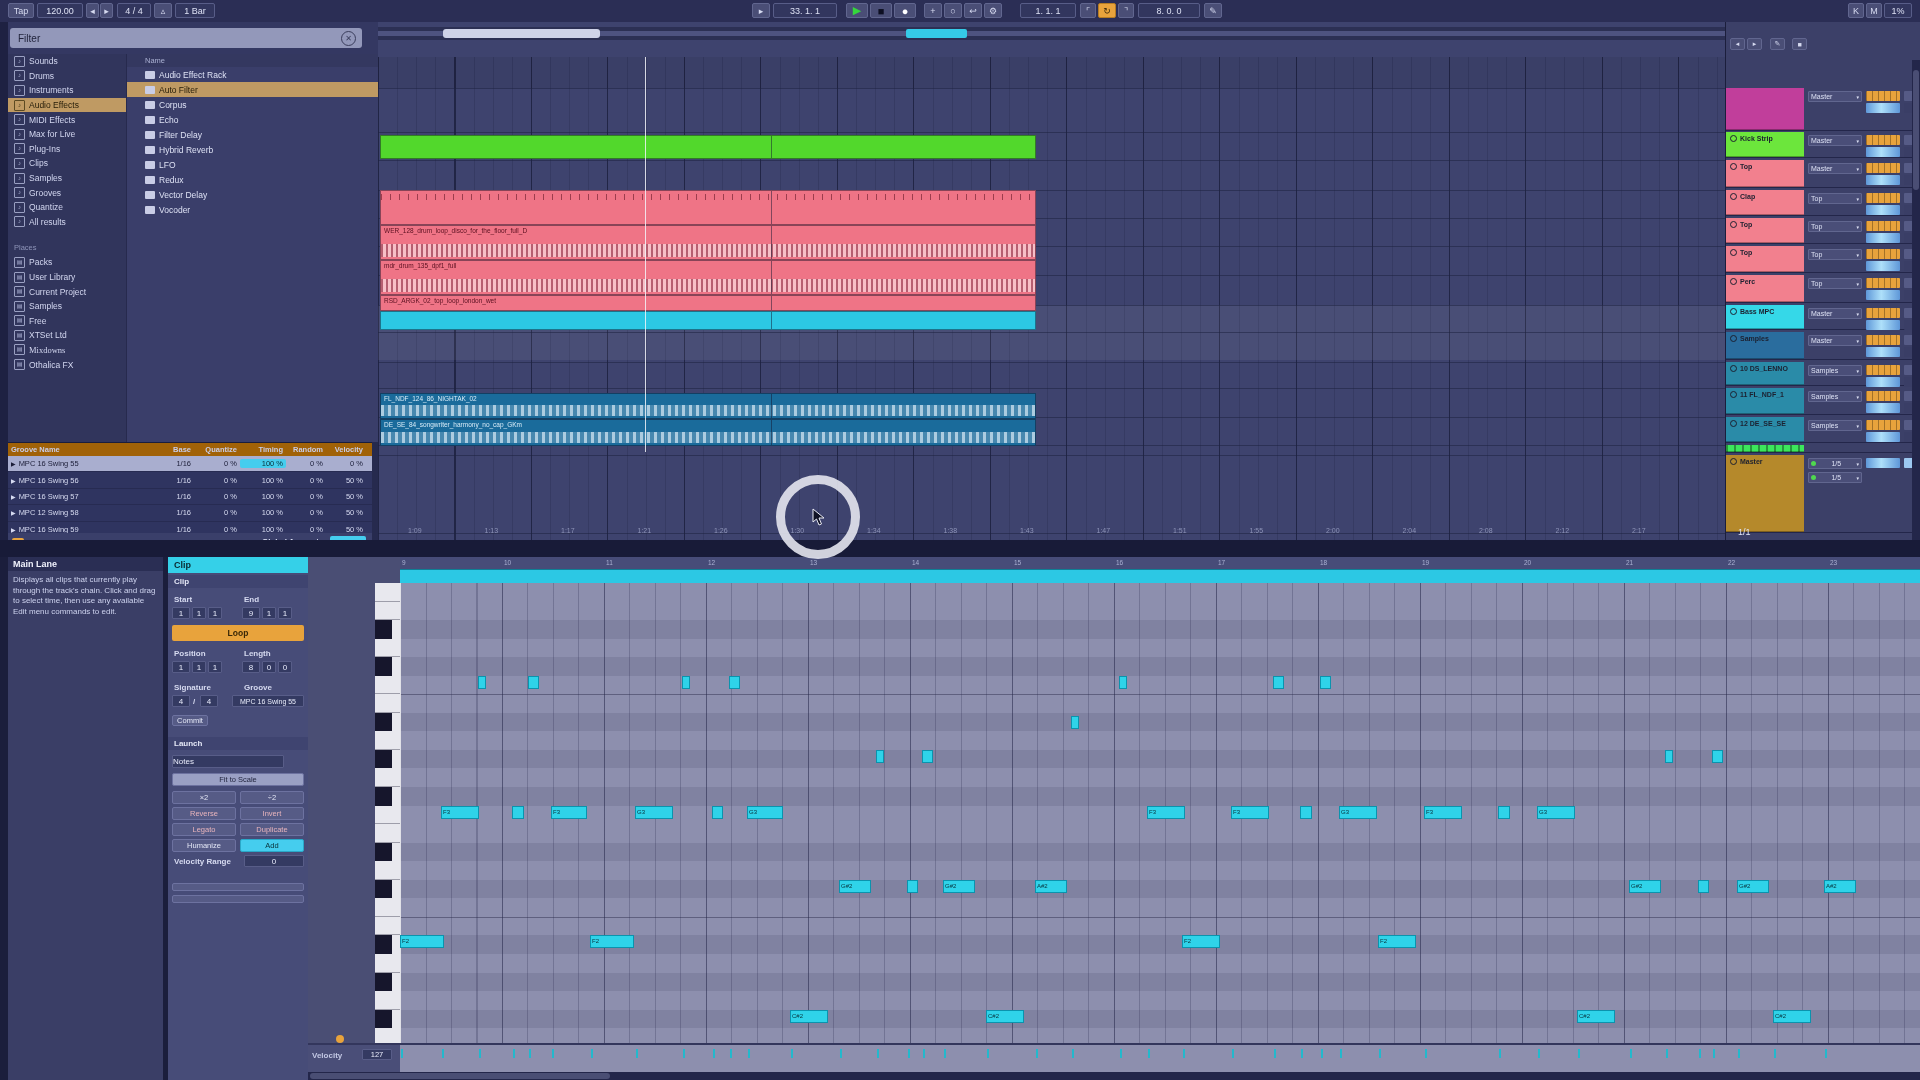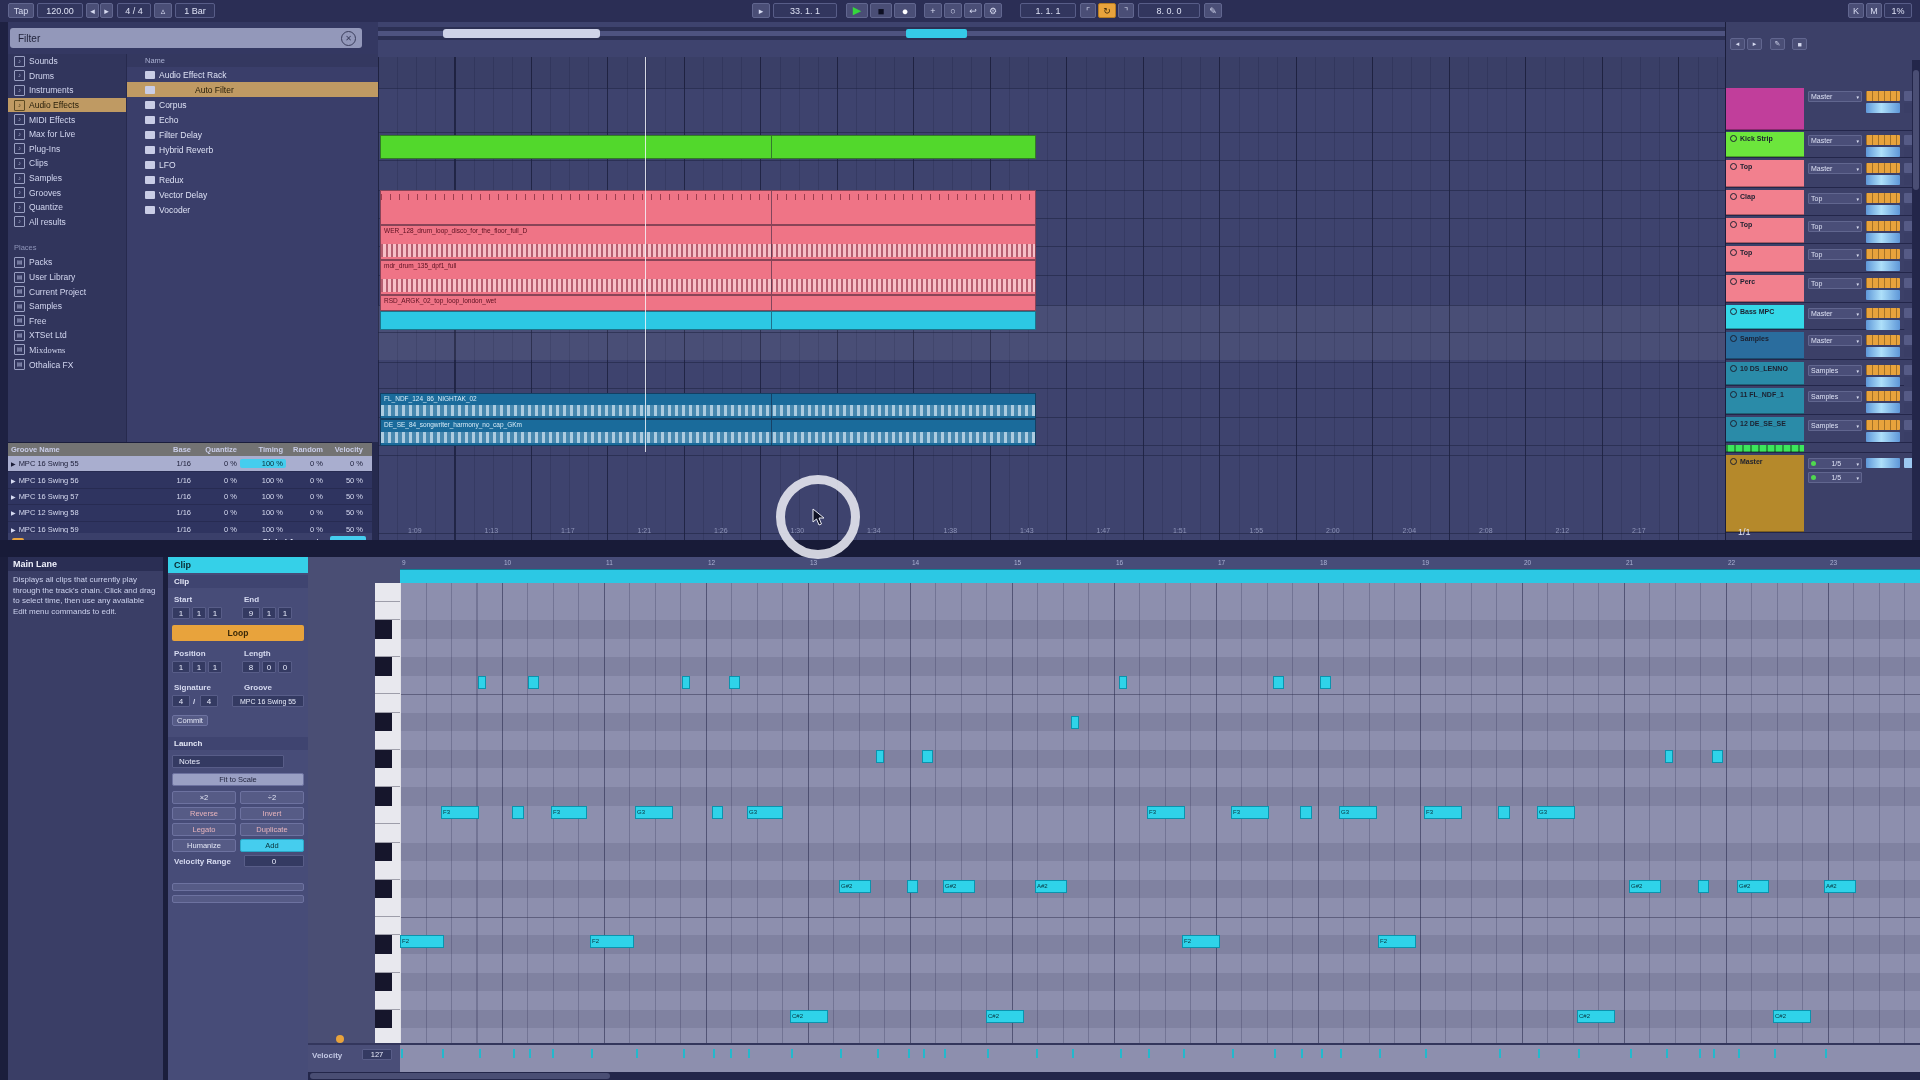--- a/index.html
+++ b/index.html
@@ -18,21 +18,21 @@
   #b-sidebar{position:absolute;left:0;top:32px;width:118px;height:388px;background:#31355c;overflow:hidden;}
   #b-list{position:absolute;left:118px;top:32px;width:252px;height:388px;background:#3a3e6a;overflow:hidden;border-left:1px solid #272a4e;}
   .cat{height:14.6px;display:flex;align-items:center;gap:4px;padding-left:6px;font-size:8.5px;color:#d3d7f0;}
   .cat .ic{width:9px;height:9px;border:1px solid #9aa0c2;border-radius:1px;flex:0 0 auto;font-size:6px;line-height:8px;text-align:center;color:#aeb4d6;}
   .cat.sel{background:#bf9a63;color:#241c08;}
   .cat.sel .ic{border-color:#5c4a22;color:#3c3012;}
   .dev{height:15px;display:flex;align-items:center;gap:4px;padding-left:18px;font-size:8.5px;color:#dde1f4;}
   .dev .ic{width:10px;height:8px;background:#c9cde6;border-radius:1px;flex:0 0 auto;}
   .dev.sel{background:#bf9a63;color:#241c08;}
   #groove{position:absolute;left:8px;top:442px;width:364px;height:112px;background:#2f3460;border-top:1px solid #1b1e3c;}
-  .g-head{display:flex;height:13px;background:#737373;font-size:7.5px;color:#c9cde8;align-items:center;}
+  .g-head{display:flex;height:13px;background:#a16207;font-size:7.5px;color:#c9cde8;align-items:center;}
   .g-row{display:flex;height:15.4px;font-size:7.5px;color:#d6daf0;align-items:center;border-bottom:1px solid #272b52;}
   .g-row.sel{background:#a9aecf;color:#1c1e38;}
   .gc{box-sizing:border-box;padding:0 3px;white-space:nowrap;overflow:hidden;}
   #arrange{position:absolute;left:378px;top:22px;width:1347px;height:518px;background:#3e436e;}
   #arr-grid{position:absolute;left:0;top:35px;width:1347px;height:483px;
     background-image:
       repeating-linear-gradient(90deg,rgba(26,30,60,0.75) 0,rgba(26,30,60,0.75) 1px,transparent 1px,transparent 76.5px),
       repeating-linear-gradient(90deg,rgba(26,30,60,0.22) 0,rgba(26,30,60,0.22) 1px,transparent 1px,transparent 19.125px);}
   #trackpanel{position:absolute;left:1725px;top:22px;width:195px;height:518px;background:#3c4068;border-left:1px solid #1b1e3c;}
   .t-route{position:absolute;background:#4a4e78;border:1px solid #61668f;border-radius:1px;font-size:7px;color:#dde1f4;
@@ -186,21 +186,21 @@
       </div>
     <div id="b-list">
       <div style="height:13px;background:#343860;font-size:7.5px;color:#aab0d2;display:flex;align-items:center;padding-left:18px;">Name</div>
       <div id="devrows">
           <div class="dev">
             <div class="ic" style="position: static;"></div>
             <div style="position: static;">Audio Effect Rack</div>
           </div>
           <div class="dev sel">
             <div class="ic" style="position: static;"></div>
-            <div style="position: static; margin-left: 36px;">Auto Filter</div>
+            <div style="position: static;">Auto Filter</div>
           </div>
           <div class="dev">
             <div class="ic" style="position: static;"></div>
             <div style="position: static; text-align: center;">Corpus</div>
           </div>
           <div class="dev">
             <div class="ic" style="position: static;"></div>
             <div style="position: static;">Echo</div>
           </div>
           <div class="dev">
@@ -647,21 +647,21 @@
       <div class="cp-box" style="left:110px;top:104px;width:14px;height:12px;">0</div>
       <div class="cp-lbl" style="left:6px;top:126px;">Signature</div>
       <div class="cp-lbl" style="left:76px;top:126px;">Groove</div>
       <div class="cp-box" style="left:4px;top:138px;width:18px;height:12px;">4</div>
       <div class="cp-lbl" style="left:25px;top:140px;">/</div>
       <div class="cp-box" style="left:32px;top:138px;width:18px;height:12px;">4</div>
       <div class="cp-box" style="left:64px;top:138px;width:72px;height:12px;font-size:7px;overflow:hidden;">MPC 16 Swing 55</div>
       <div class="cp-btn" style="left:4px;top:158px;width:36px;height:11px;">Commit</div>
       <div class="abs" style="left:0;top:180px;width:140px;height:13px;background:#3f4470;color:#e4e7f6;font-size:8px;font-weight:bold;
            display:flex;align-items:center;padding-left:6px;box-sizing:border-box;">Launch</div>
-      <div class="cp-box" style="left:4px;top:198px;width:112px;height:13px;justify-content:flex-start;padding-left:6px;">Notes</div>
+      <div class="cp-box" style="left:4px;top:198px;width:112px;height:13px;justify-content:flex-start;">Notes</div>
       <div class="cp-btn" style="left:4px;top:216px;width:132px;height:13px;background:#9aa0c4;color:#23263f;">Fit to Scale</div>
       <div id="cp-tools"></div>
       <div class="cp-lbl" style="left:6px;top:300px;">Velocity Range</div>
       <div class="cp-box" style="left:76px;top:298px;width:60px;height:12px;">0</div>
       <div class="cp-btn" style="left:4px;top:326px;width:132px;height:8px;"></div>
       <div class="cp-btn" style="left:4px;top:338px;width:132px;height:8px;"></div>
     <div class="cp-btn" style="left: 4px; top: 234px; width: 64px; height: 13px;">×2</div>
         <div class="cp-btn" style="left: 72px; top: 234px; width: 64px; height: 13px;">÷2</div>
         <div class="cp-btn" style="left: 4px; top: 250px; width: 64px; height: 13px; color: rgb(232, 180, 188);">Reverse</div>
         <div class="cp-btn" style="left: 72px; top: 250px; width: 64px; height: 13px; color: rgb(232, 180, 188);">Invert</div>

